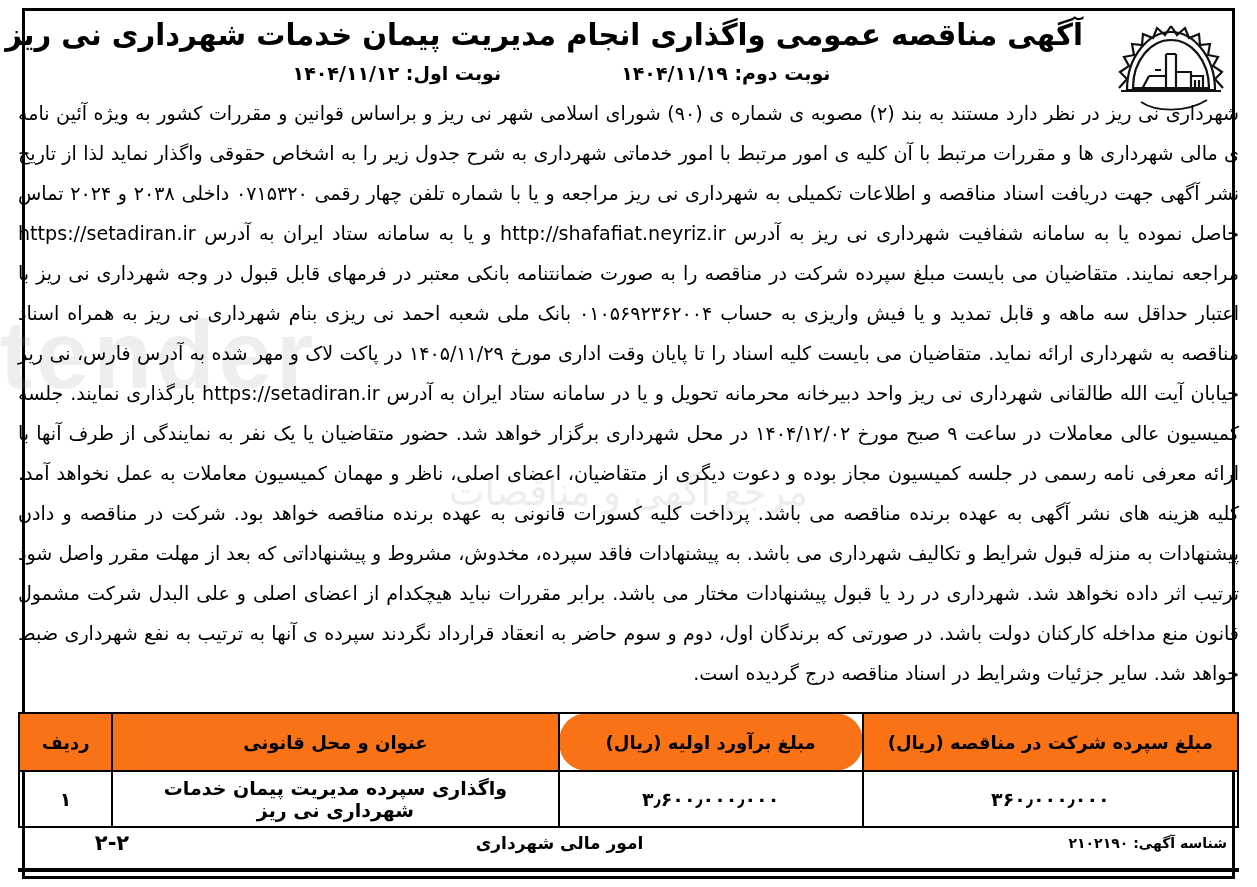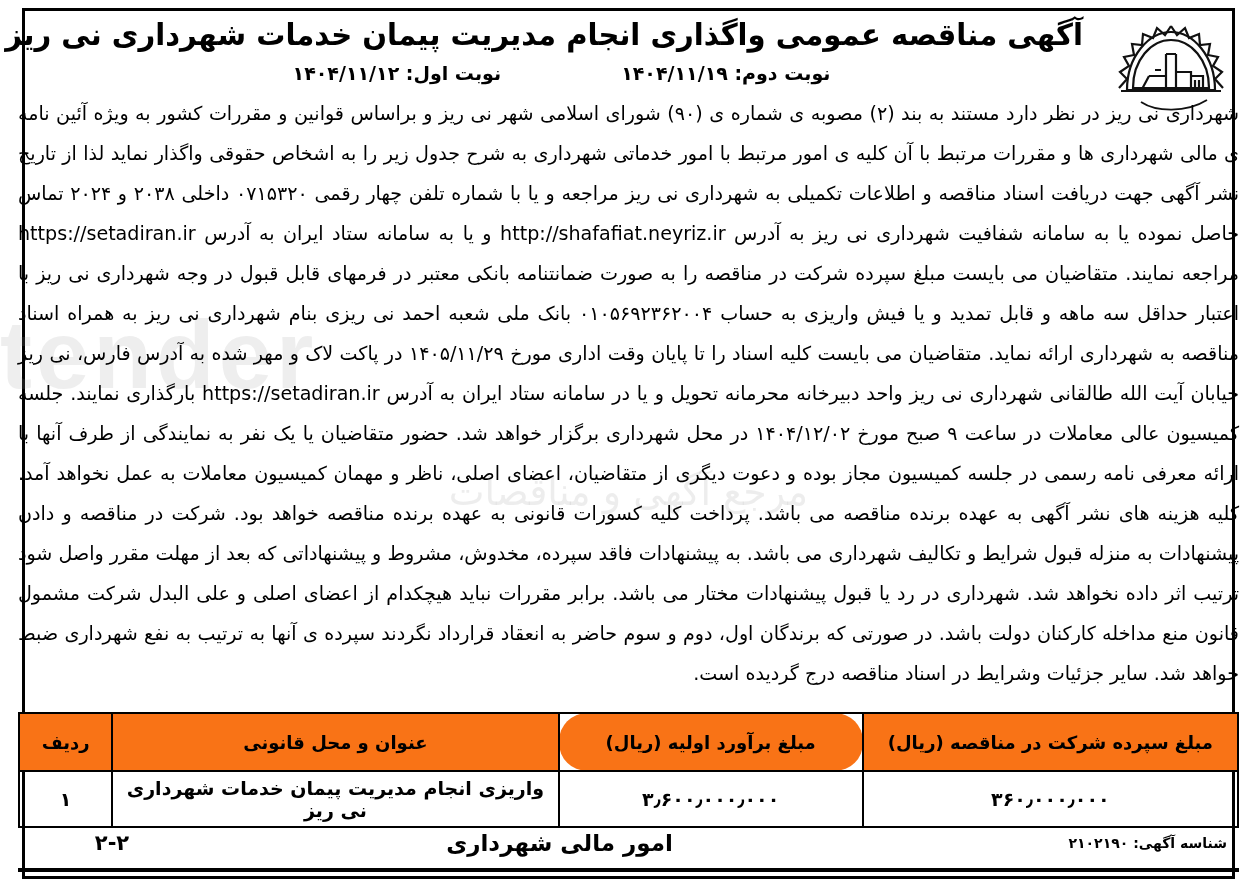--- a/index.html
+++ b/index.html
@@ -172,21 +172,21 @@
     font-weight: bold;
     color: #000;
     width: 300px;
     text-align: right;
     padding-right: 12px;
     white-space: nowrap;
   }
   .footer-dept {
     flex: 1;
     text-align: center;
-    font-size: 23px;
+    font-size: 17px;
     font-weight: bold;
     color: #000;
   }
   .footer-page {
     width: 160px;
     text-align: center;
     padding-left: 14px;
     font-size: 21px;
     font-weight: bold;
     color: #000;
@@ -239,21 +239,21 @@
         <th class="col-deposit">مبلغ سپرده شرکت در مناقصه (ریال)</th>
         <th class="col-estimate">مبلغ برآورد اولیه (ریال)</th>
         <th class="col-title">عنوان و محل قانونی</th>
         <th class="col-radif">ردیف</th>
       </tr>
     </thead>
     <tbody>
       <tr>
         <td class="cell-num">۳۶۰٫۰۰۰٫۰۰۰</td>
         <td class="cell-num">۳٫۶۰۰٫۰۰۰٫۰۰۰</td>
-        <td>واریزی انجام مدیریت پیمان خدمات شهرداری نی ریز</td>
+        <td>واگذاری سپرده مدیریت پیمان خدمات شهرداری نی ریز</td>
         <td>۱</td>
       </tr>
     </tbody>
   </table>
 
   <div class="footer-row">
     <div class="footer-id">شناسه آگهی: ۲۱۰۲۱۹۰</div>
     <div class="footer-dept">امور مالی شهرداری</div>
     <div class="footer-page">۲-۲</div>
   </div>

